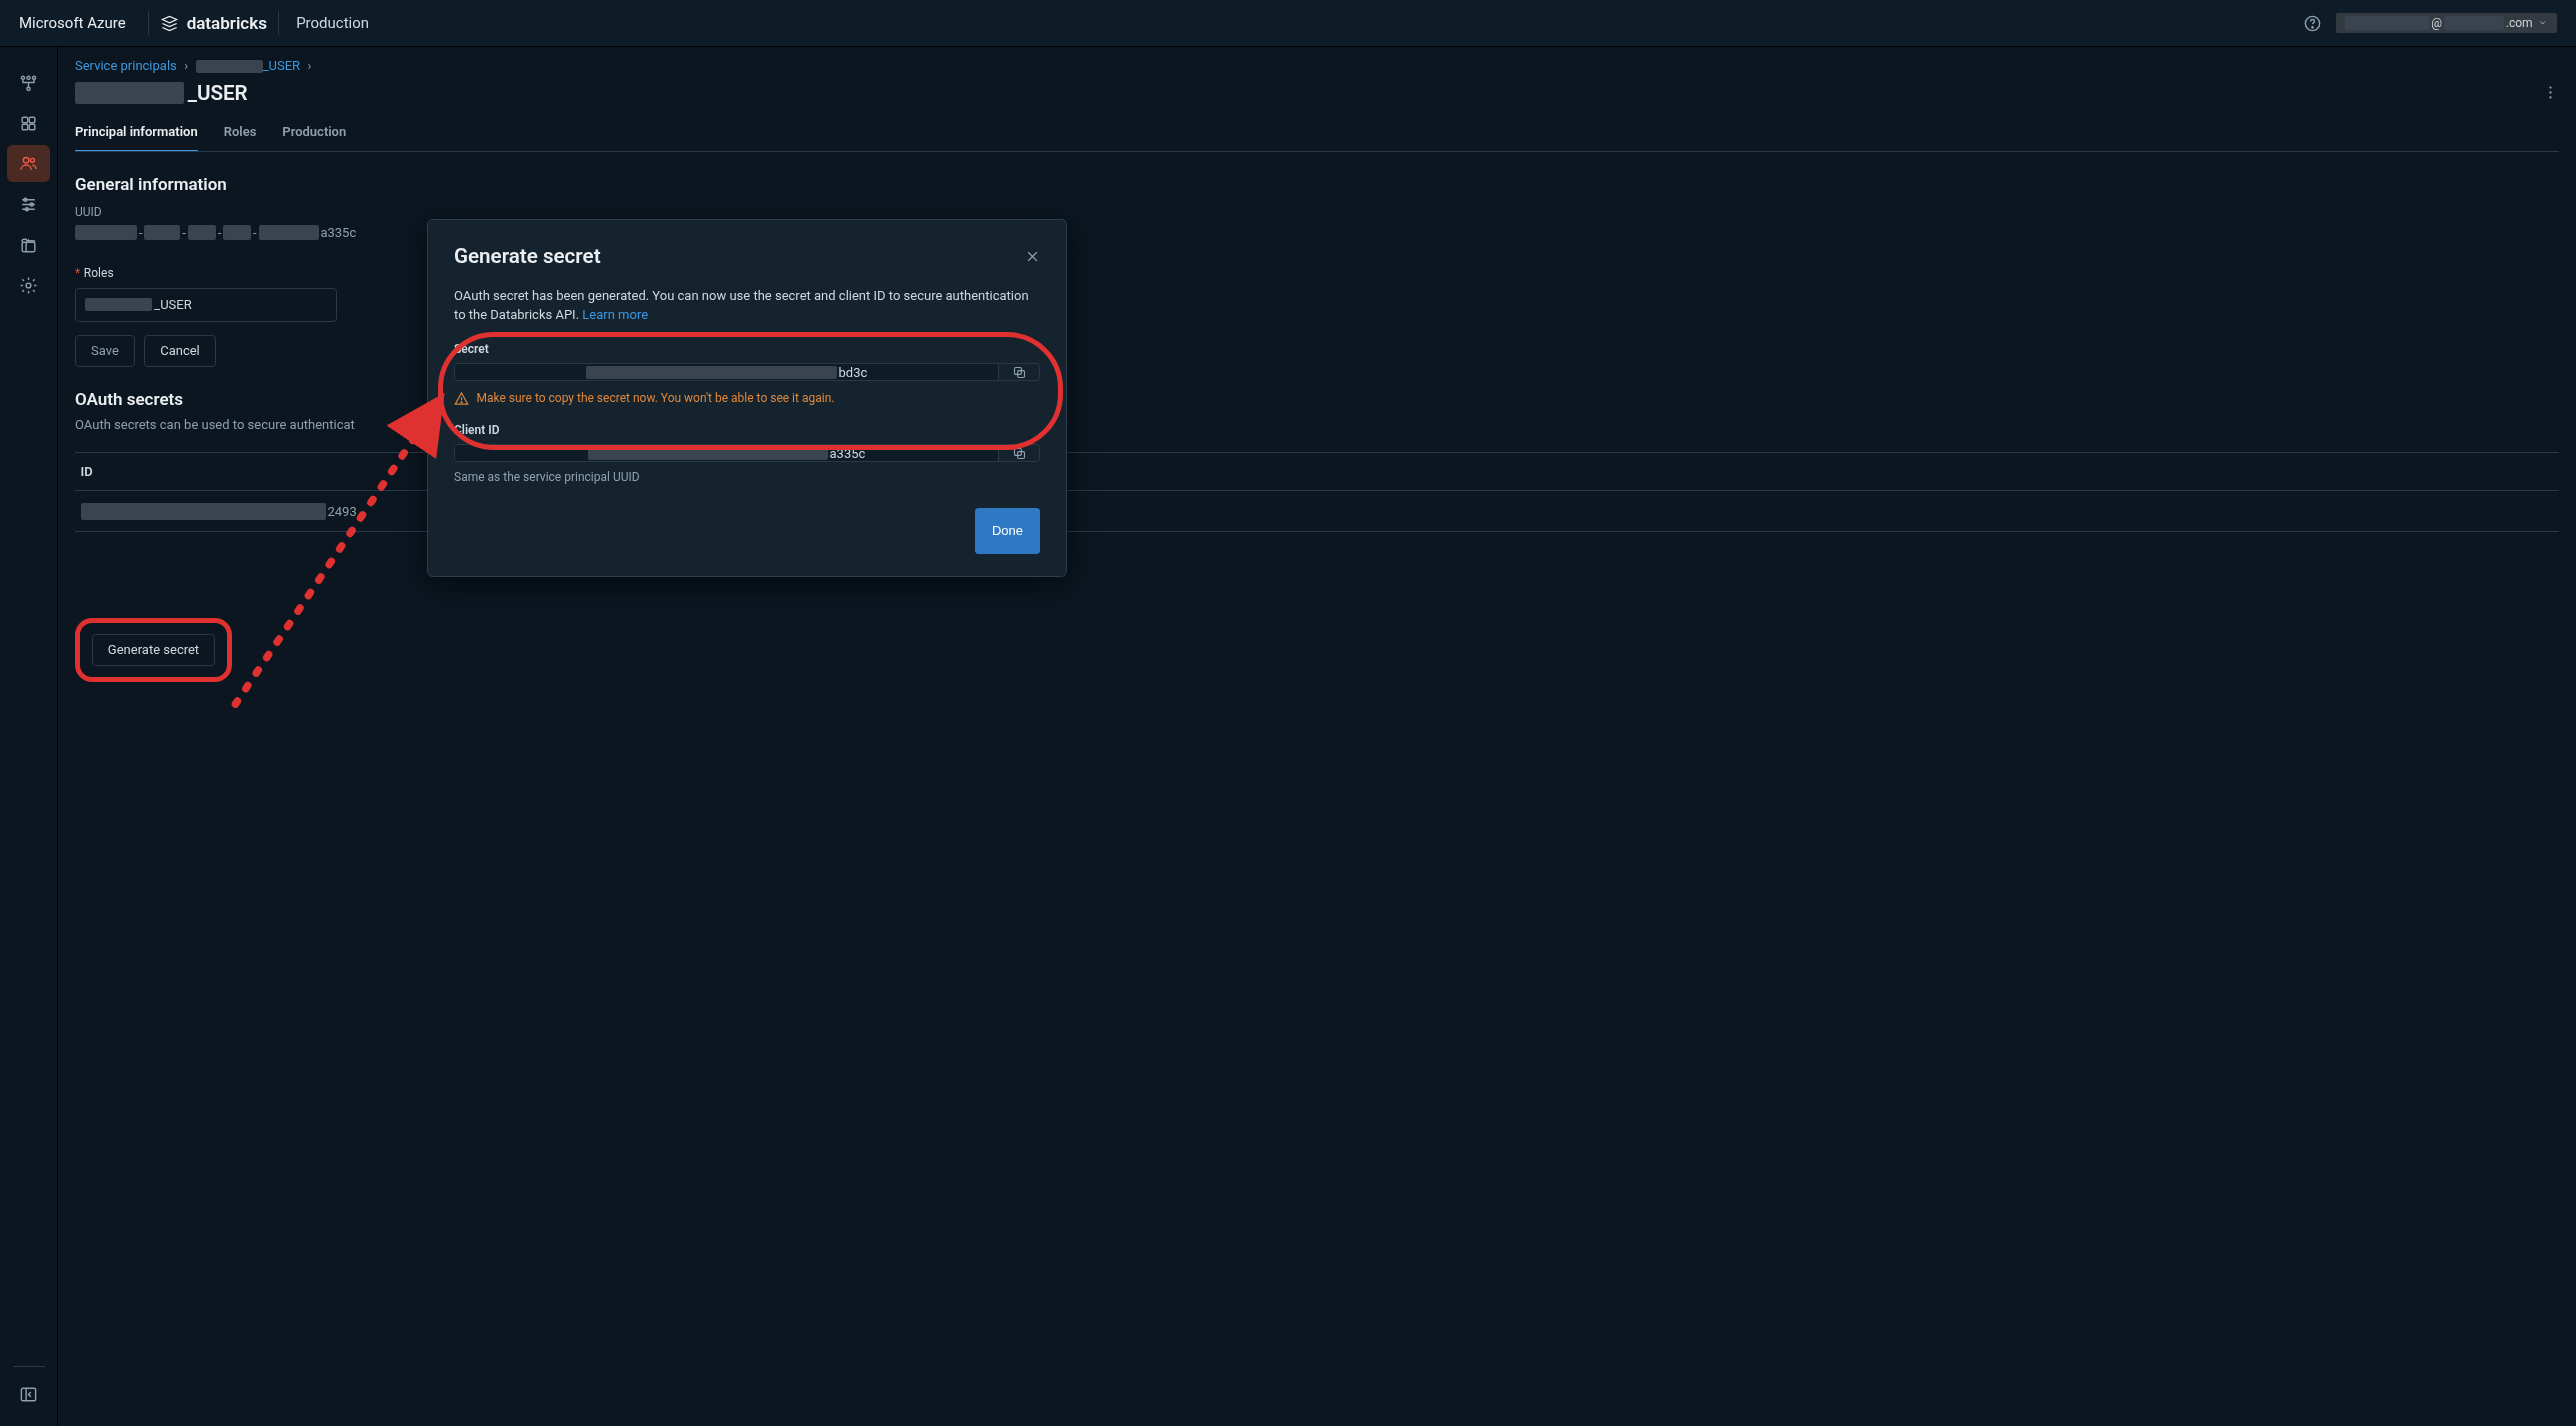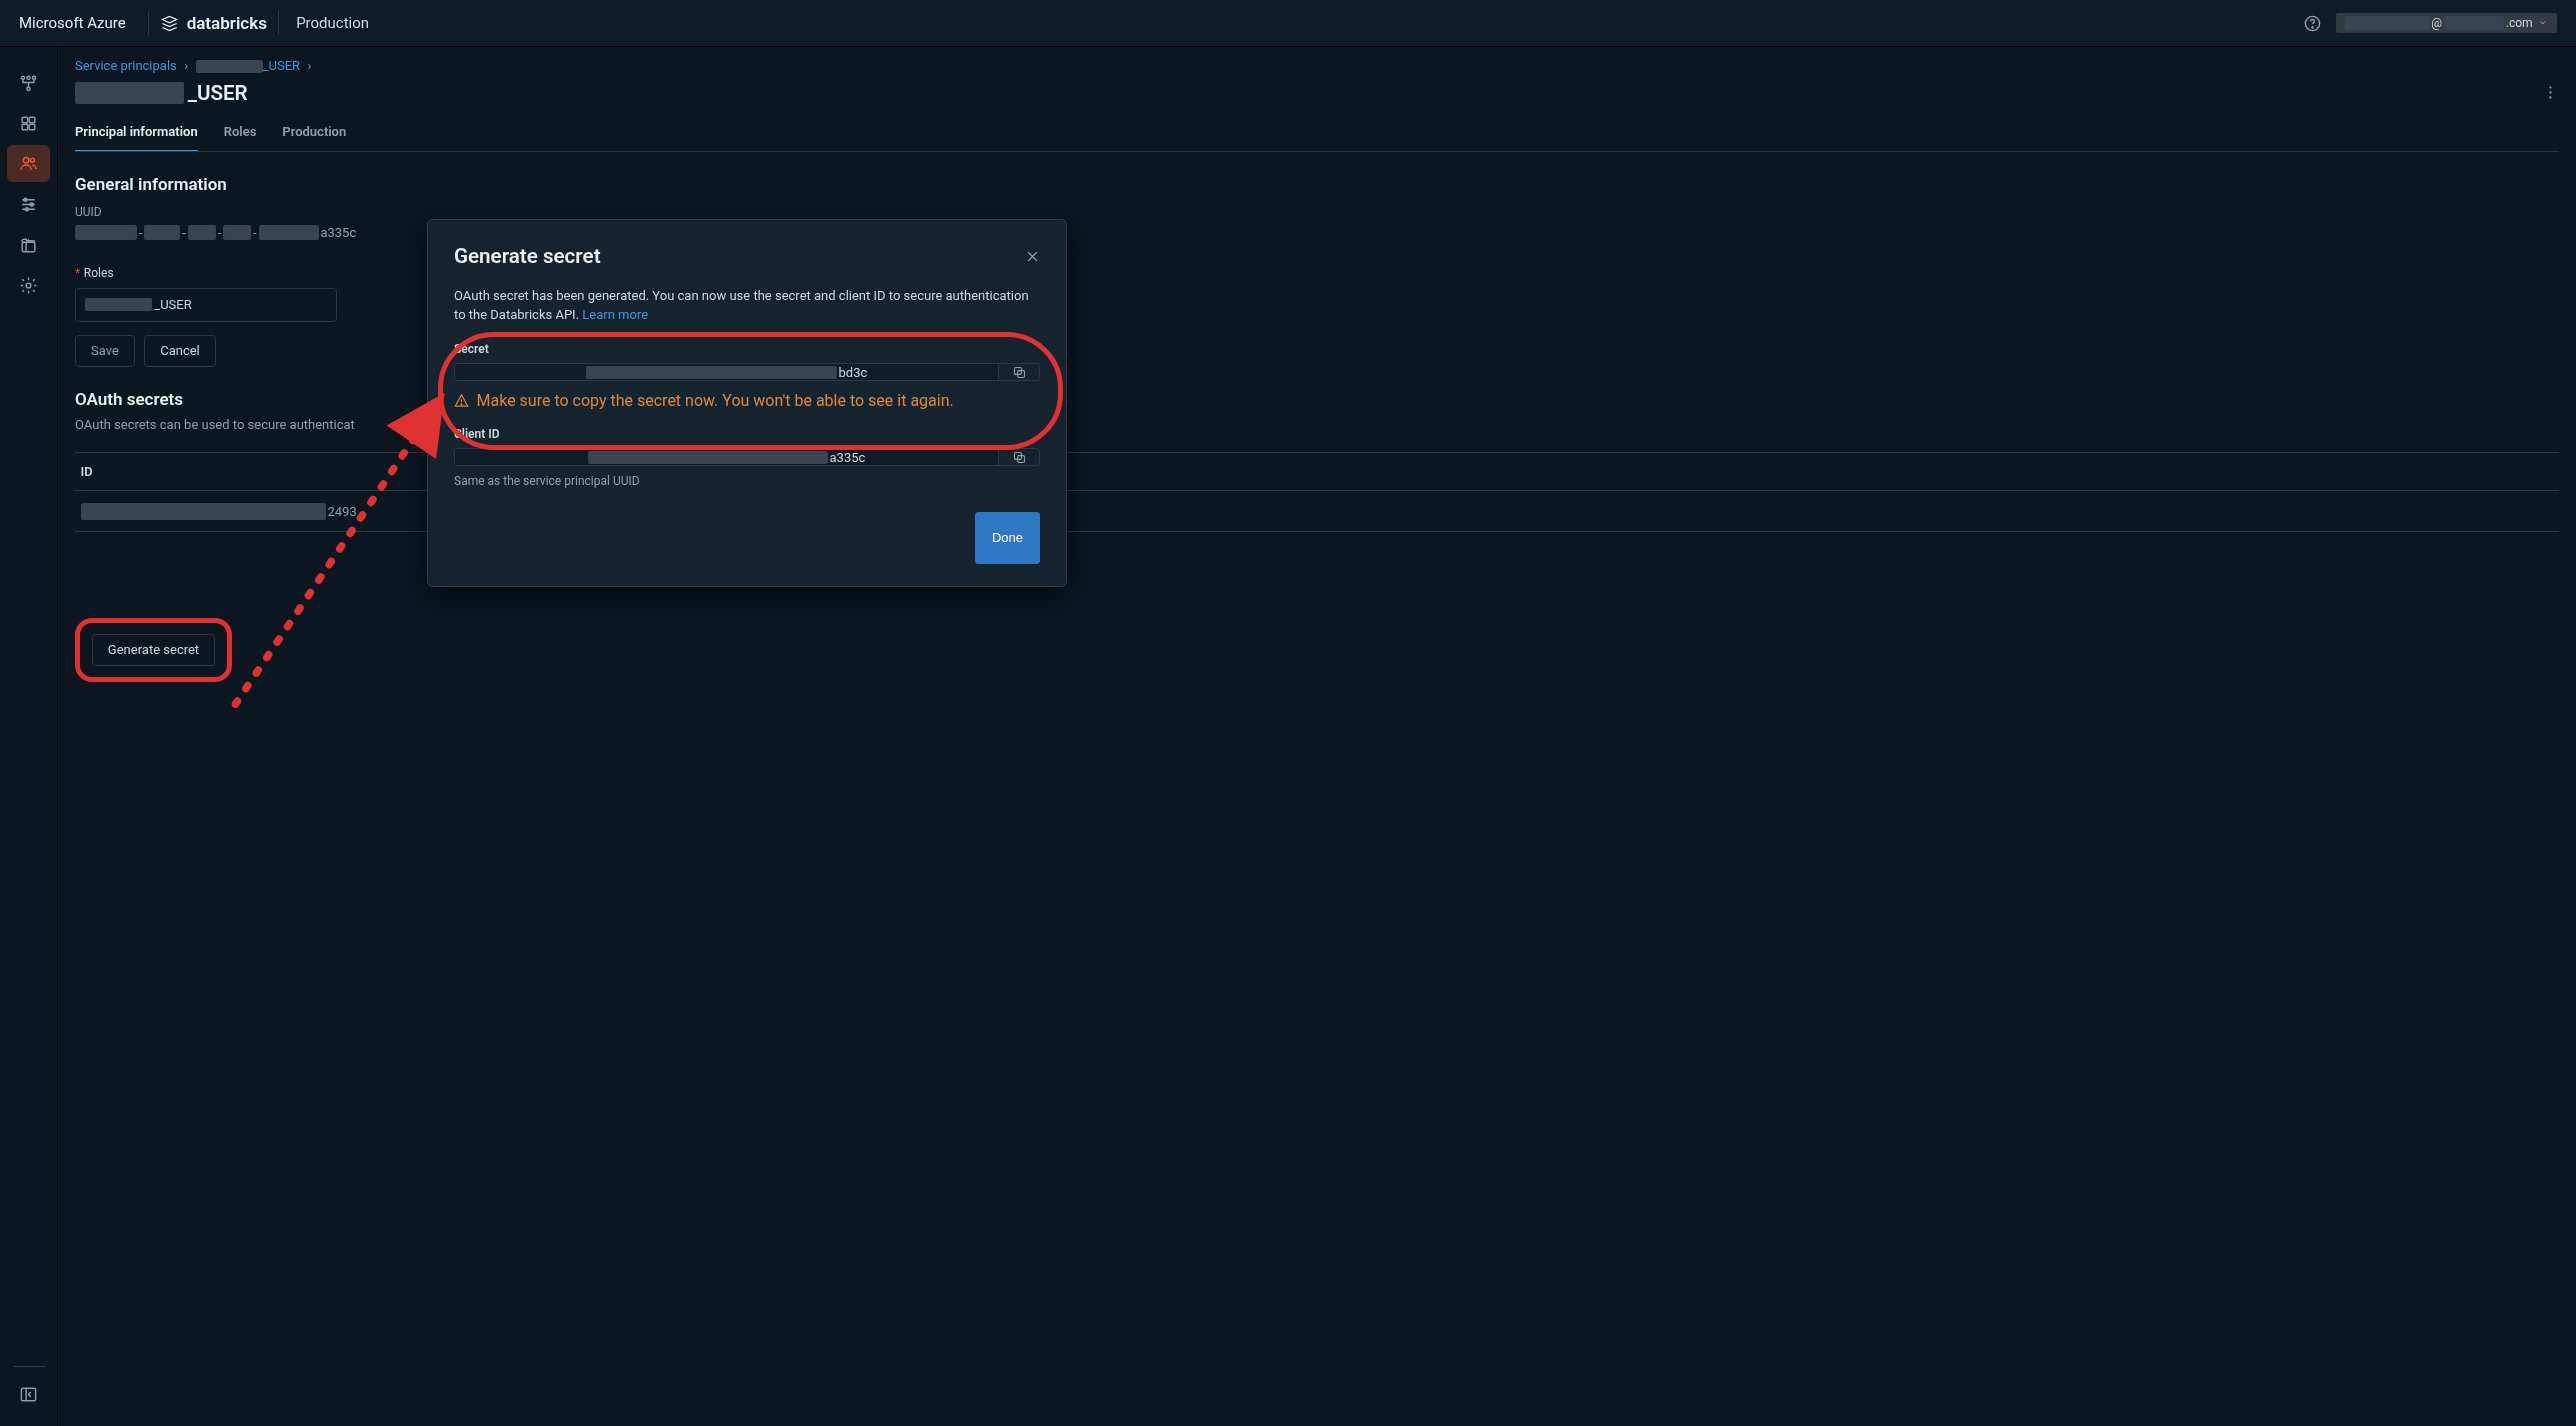--- a/index.html
+++ b/index.html
@@ -218,30 +218,30 @@
     font-size:13px;
   }
   .copy-field .copy-btn {
     width:41px; display:flex; align-items:center; justify-content:center;
     border-left:0.9px solid var(--border);
     color:var(--text-muted); cursor:pointer;
   }
   .warn-line {
     margin-top:9.4px;
     display:flex; align-items:center; gap:7.5px;
-    color:var(--warn); font-size:16px;
+    color:var(--warn); font-size:12px;
   }
   .warn-icon { width:15px; height:15px; flex:0 0 15px; }
   .hint { font-size:12px; color:var(--text-muted); margin-top:7.5px; }
   .modal-footer {
     display:flex; justify-content:flex-end; margin-top:24px;
   }
   .btn-done {
     background:#2f79c4; color:#fff; border:none;
-    height:52px; padding:0 17px; border-radius:3.7px;
+    height:46px; padding:0 17px; border-radius:3.7px;
     font-size:13px; cursor:pointer;
   }
 
   
   .secret-ring {
     position:absolute;
     left:380px; top:285px;
     width:625px; height:118px;
     border:5.6px solid var(--highlight-red);
     border-radius:56px;

